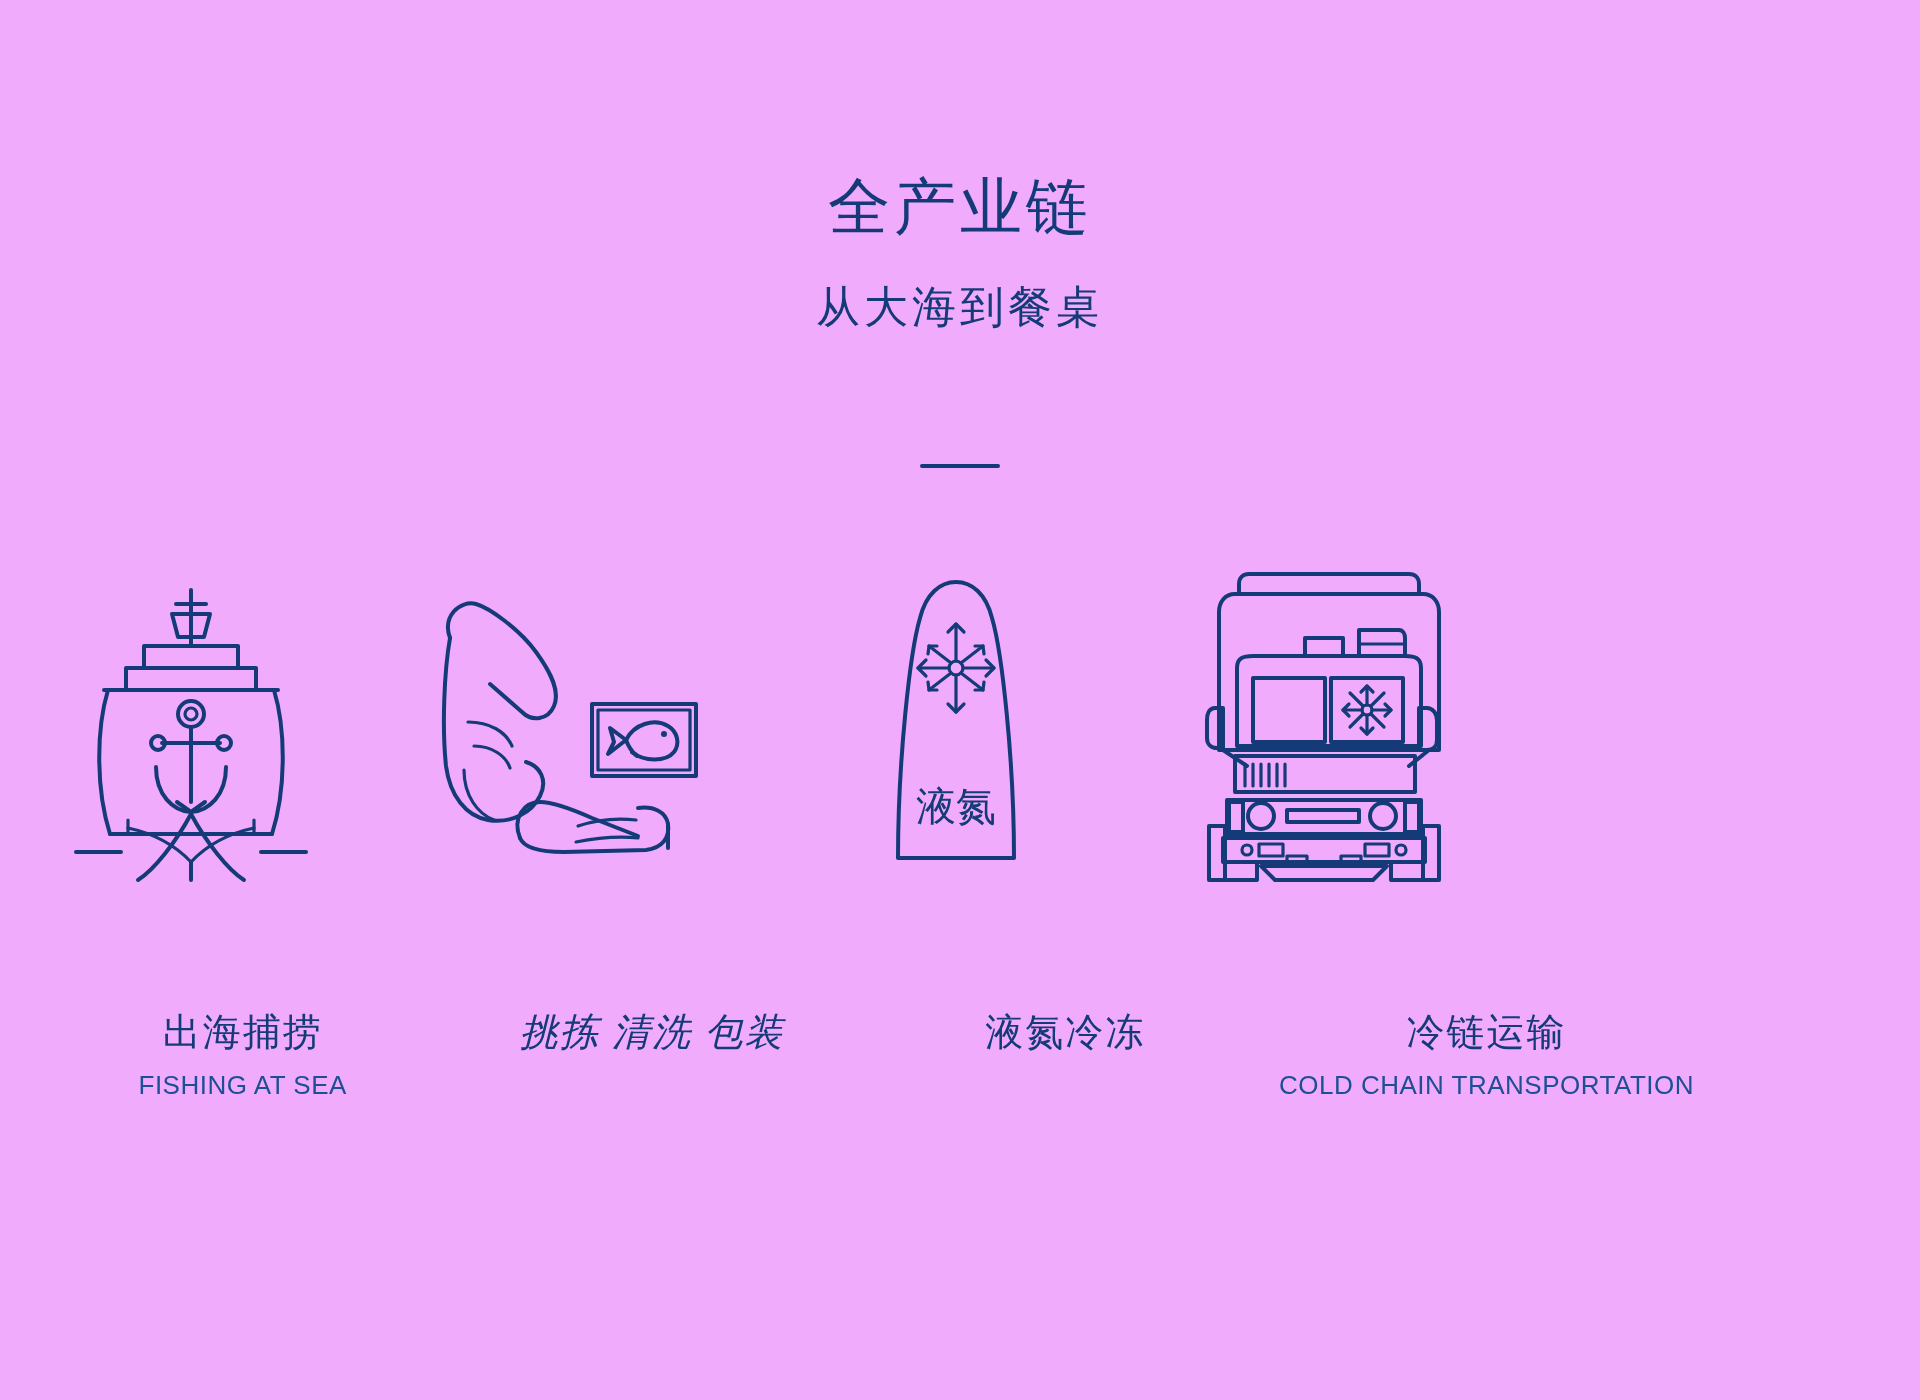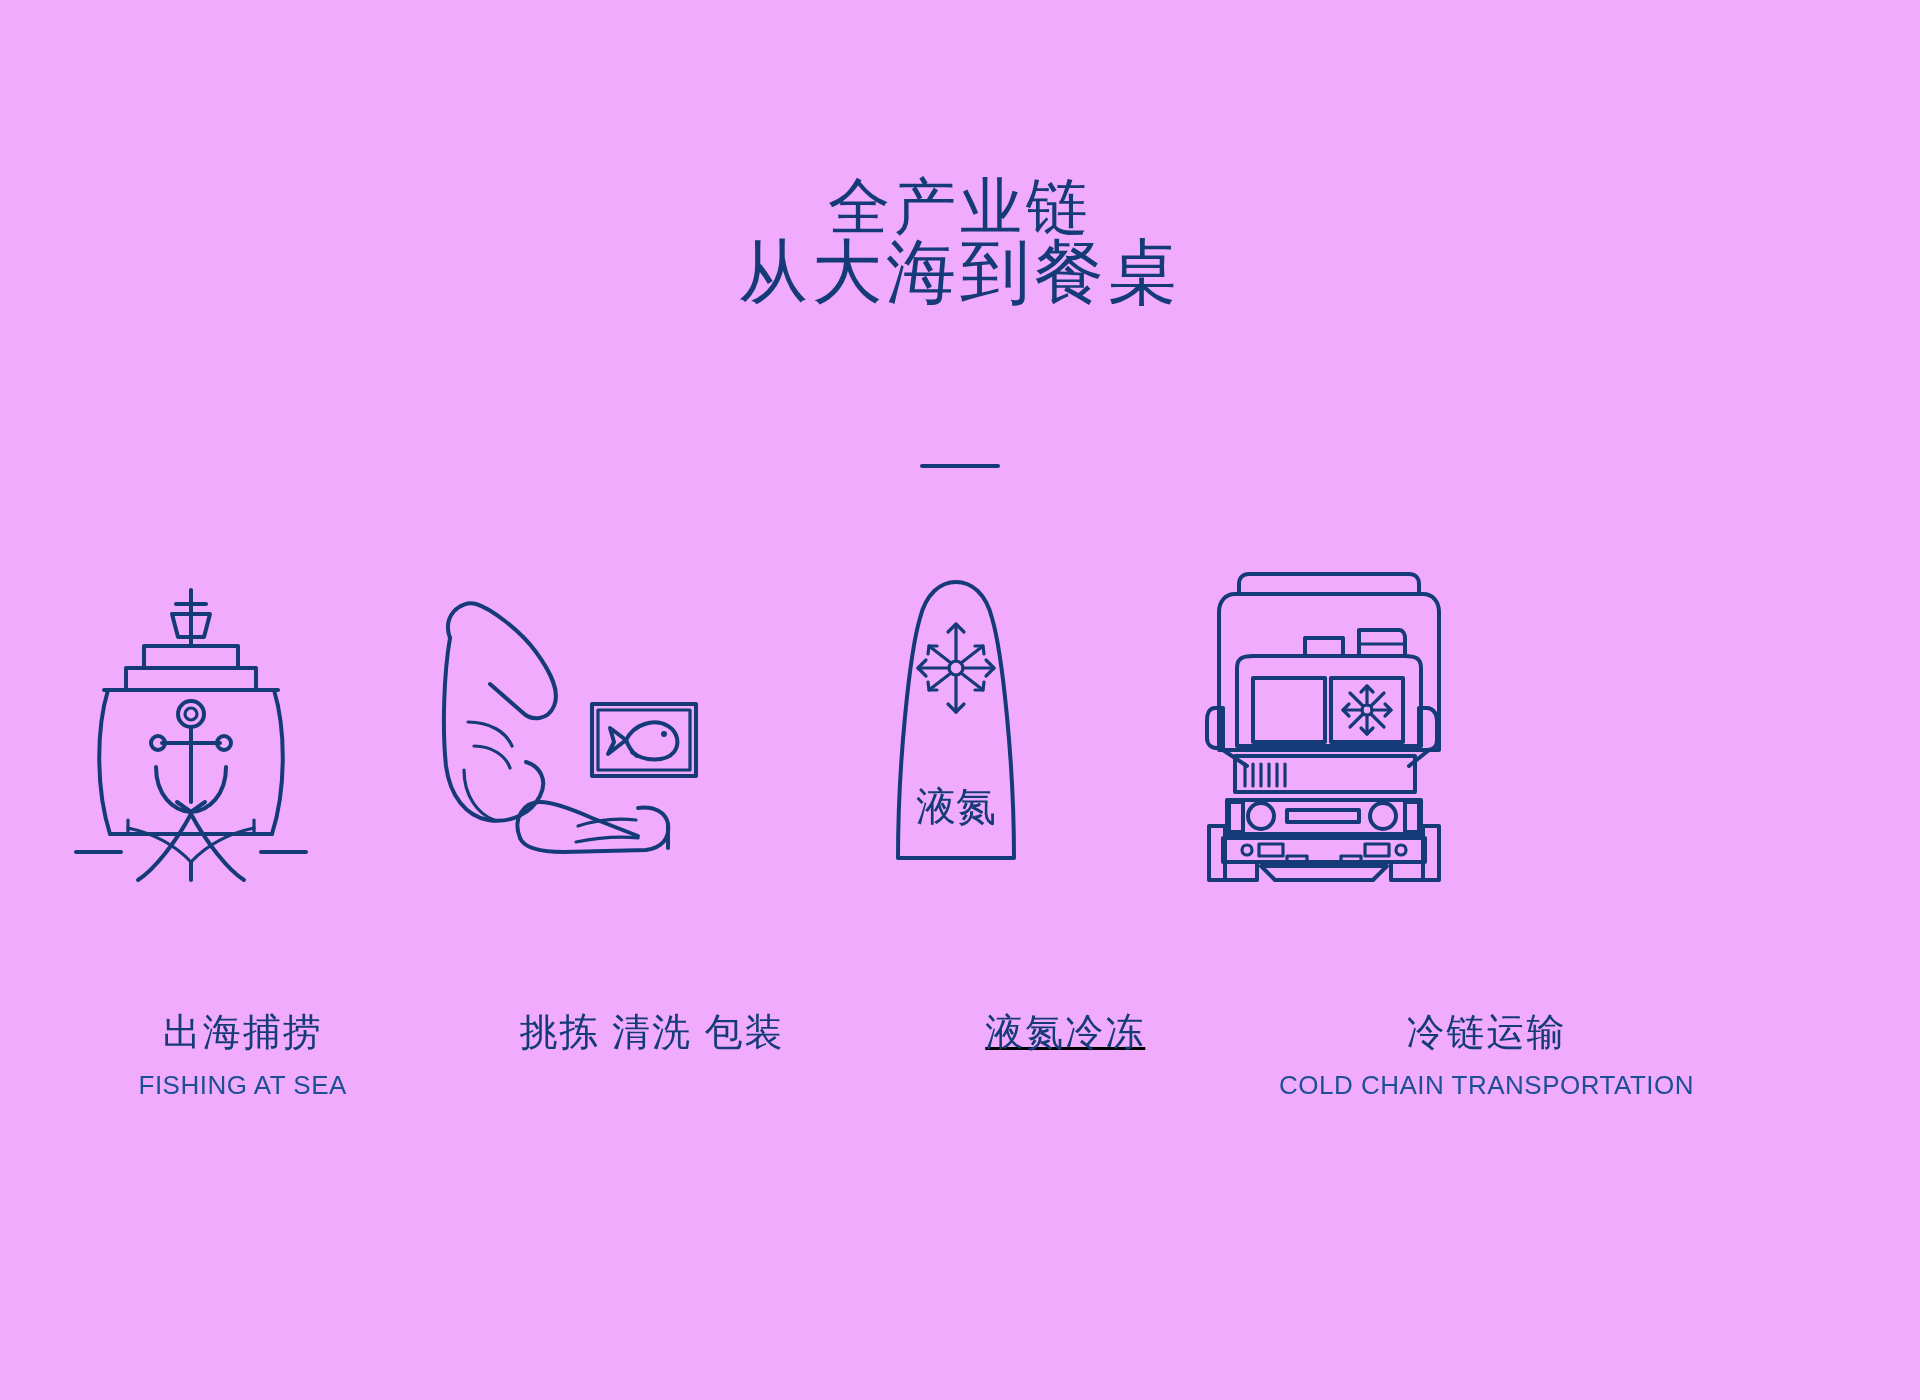--- a/index.html
+++ b/index.html
@@ -23,21 +23,21 @@
   }
   .heading .line1,
   .heading .line2 {
     color:#153a78;
     font-family:"Liberation Serif", serif;
     font-weight:400;
     letter-spacing:4px;
     line-height:1.0;
   }
   .heading .line1 { font-size:62px; }
-  .heading .line2 { font-size:70px; }
+  .heading .line2 { font-size:44px; margin-top:48px; }
 
   .divider-wrap {
     position:absolute;
     top:464px; left:0; width:1920px;
     display:flex; justify-content:center;
   }
   .divider {
     width:80px; height:4px;
     background:#153a78;
     border-radius:2px;
@@ -101,22 +101,22 @@
   .cap-en {
     color:#1c4f94;
     font-size:26px;
     font-weight:400;
     letter-spacing:0.5px;
     margin-top:14px;
     white-space:nowrap;
   }
   
   .caption-cell.c1 { transform:translateX(-2px); }
-  .caption-cell.c2 { transform:translateX(-4px); }
-  .caption-cell.c3 { transform:translateX(-2px);text-decoration:underline; }
+  .caption-cell.c2 { transform:translateX(-4px);font-style:italic; }
+  .caption-cell.c3 { transform:translateX(-2px); }
   .caption-cell.c4 { transform:translateX(6px); }
 </style>
 </head>
 <body>
 
 <div class="page">
 
   <div class="heading">
     <div class="line1">全产业链</div>
     <div class="line2">从大海到餐桌</div>

